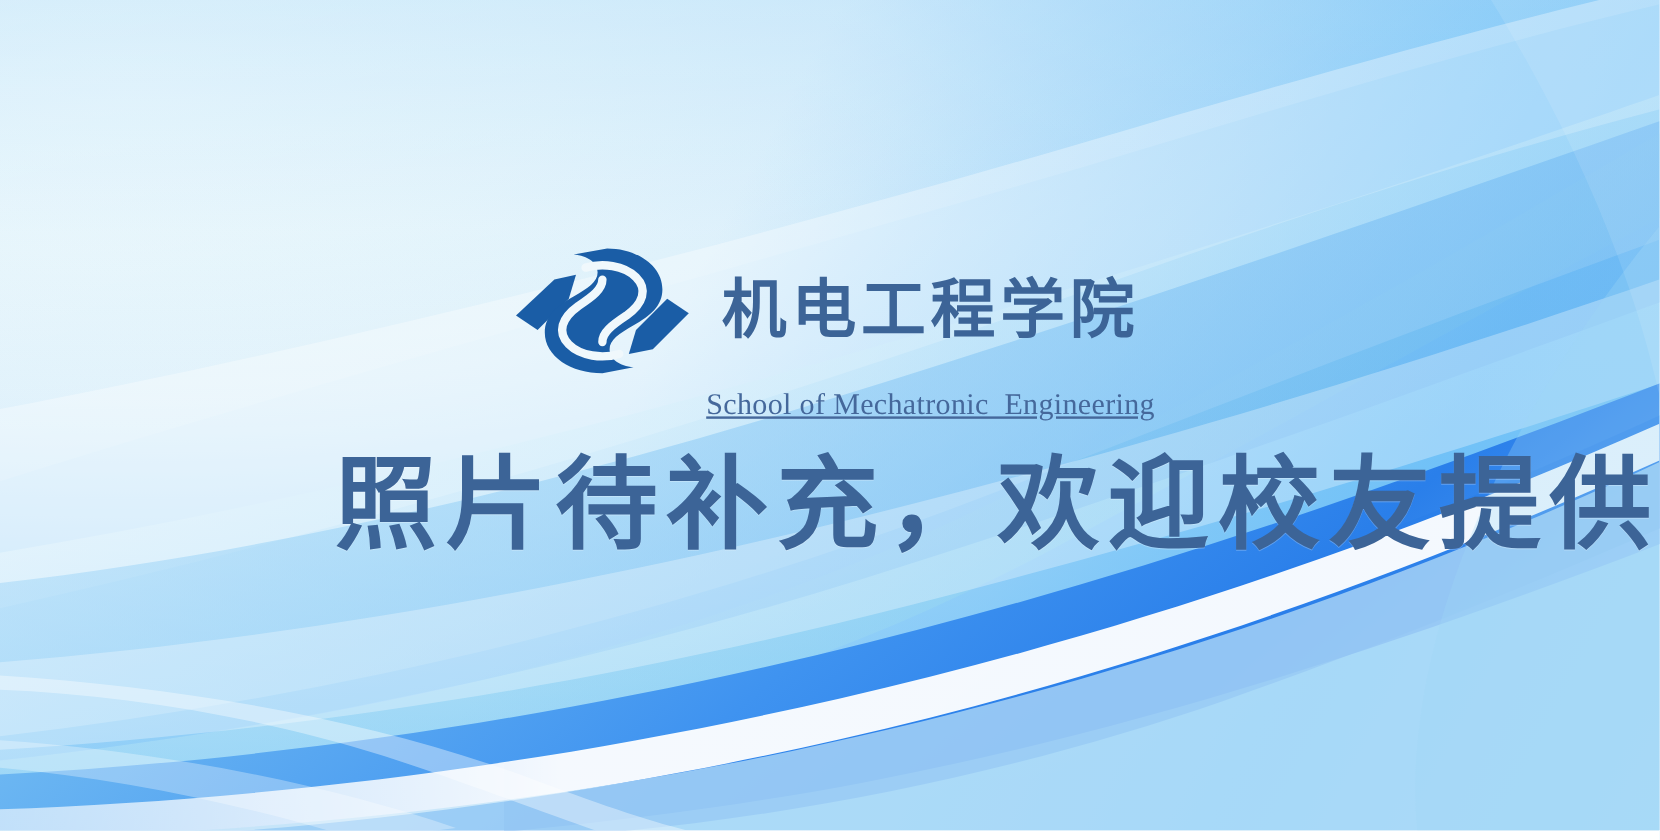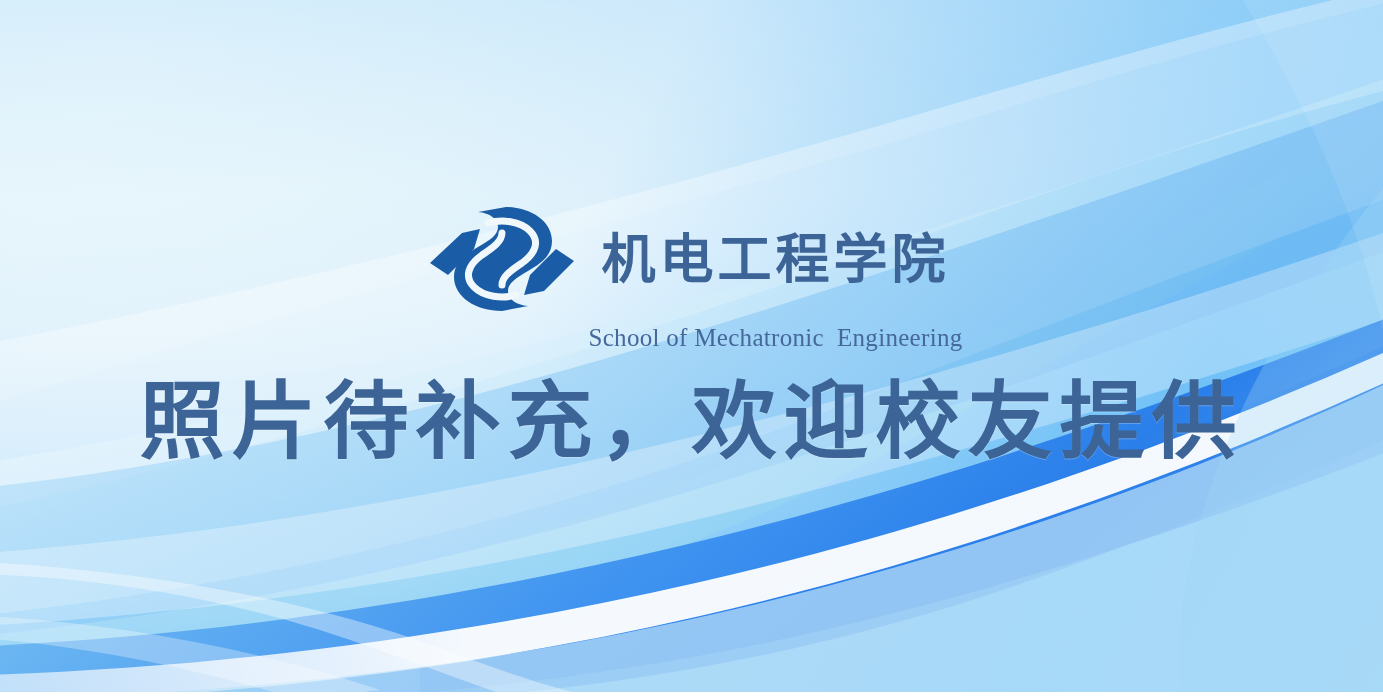--- a/index.html
+++ b/index.html
@@ -109,28 +109,29 @@
   .org-sub {
     font-family: "Liberation Serif", "DejaVu Serif", serif;
     font-size: 25px;
     font-weight: 400;
     color: #45689b;
     letter-spacing: 0.3px;
     white-space: pre;
     margin: 12px 0 0 0;
     padding-left: 168px;
     line-height: 1;
+    text-decoration: underline;
   }
 
   .headline {
     position: absolute;
     top: 374px;
     left: 0;
     right: 0;
-    text-align: center;
+    text-align: right;
     font-family: "Liberation Sans", "DejaVu Sans", sans-serif;
     font-size: 85px;
     font-weight: 700;
     letter-spacing: 7px;
     color: #3c6497;
     line-height: 1.12;
     white-space: nowrap;
     margin: 0;
     text-shadow: 0 1px 0 rgba(255,255,255,0.25);
   }

